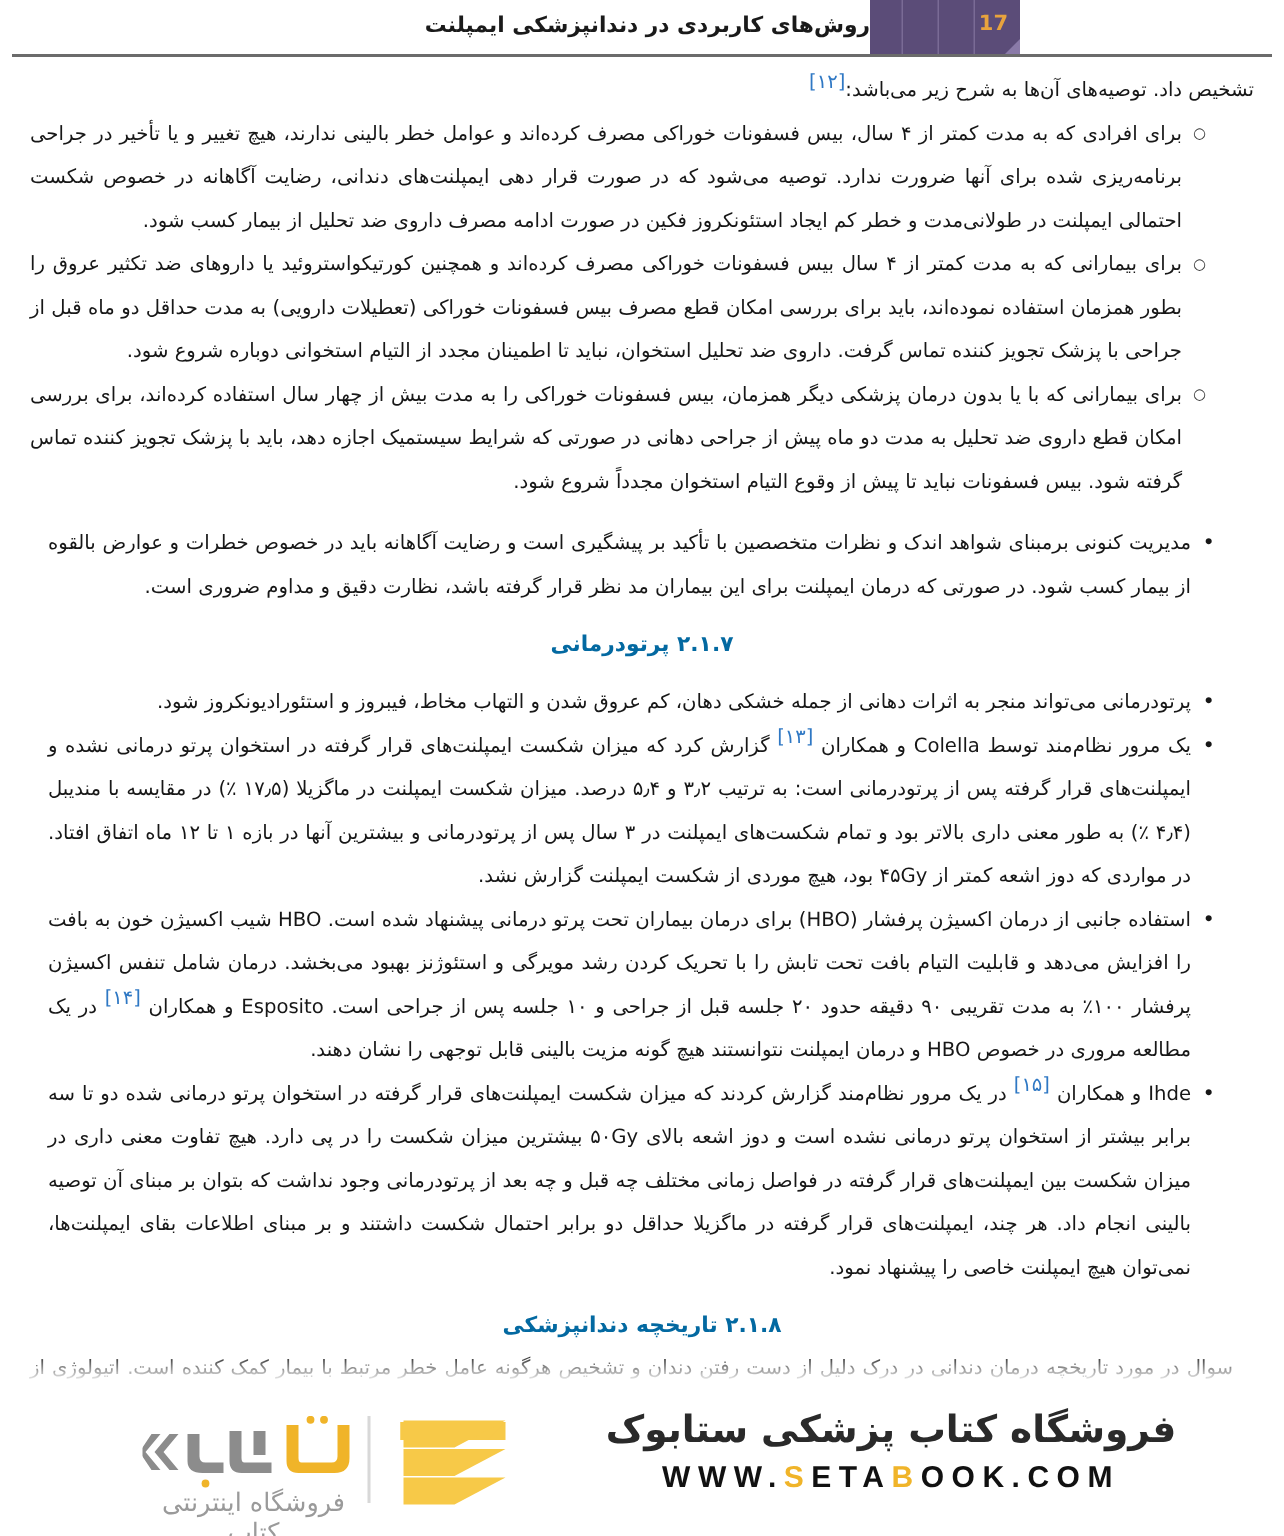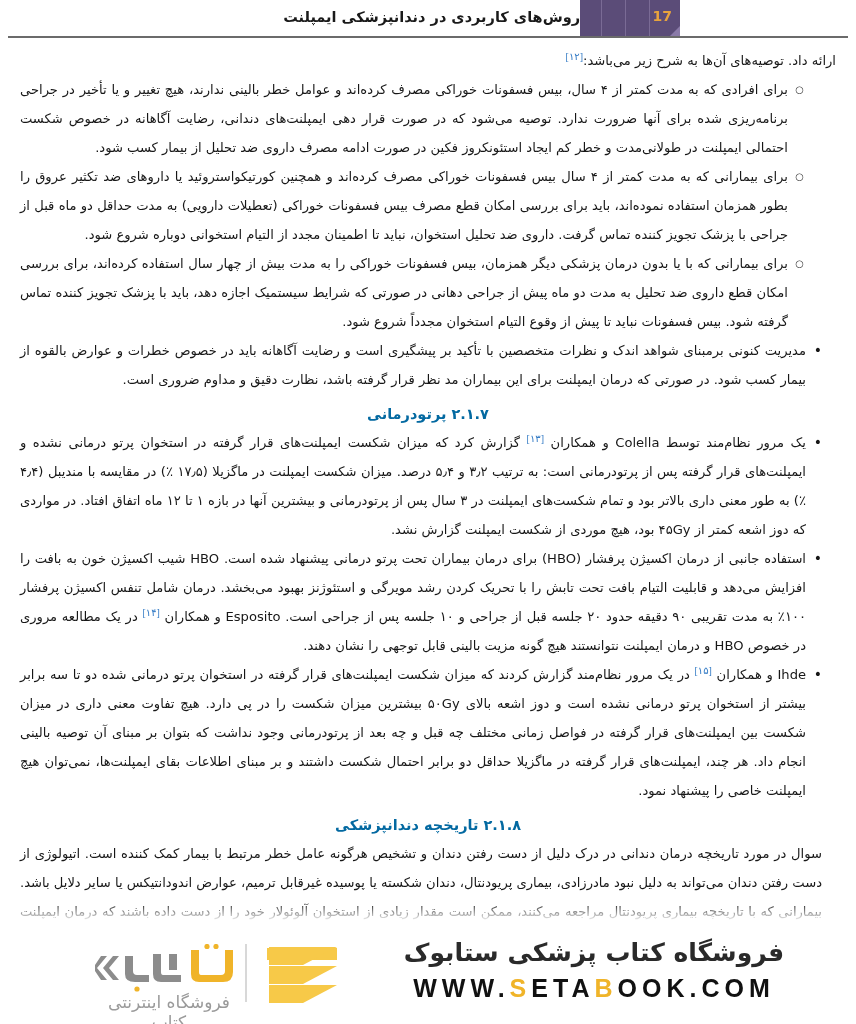--- a/index.html
+++ b/index.html
@@ -122,21 +122,21 @@
     position: absolute;
     right: 0;
     top: 0;
     font-size: 10px;
     line-height: 29px;
     color: #3a3a3a;
   }
 
   ul.list-bullet {
     list-style: none;
-    margin: 0;
+    margin: 12px;
     padding: 0 14px 0 0;
   }
   ul.list-bullet > li.bullet {
     position: relative;
     padding-right: 16px;
   }
   ul.list-bullet > li.bullet::before {
     content: "\2022";
     position: absolute;
     right: 0;
@@ -150,24 +150,23 @@
     margin: 8px 0 2px 0;
     font-size: 14.5px;
     font-weight: bold;
     color: #0369a1;
     text-align: center;
     line-height: 24px;
   }
 
   sup.ref {
     color: #2f78c4;
-    font-size: 10px;
+    font-size: 13px;
     vertical-align: super;
     line-height: 0;
-    font-family: Liberation Serif, serif;
   }
 
   .lat { direction: ltr; unicode-bidi: isolate; display: inline-block; }
 
   
   .footer {
     position: absolute;
     left: 0;
     bottom: 0;
     width: 832px;
@@ -190,21 +189,21 @@
     width: 420px;
   }
   .footer-fa {
     font-size: 25px;
     font-weight: bold;
     color: #2a2a2a;
     line-height: 34px;
     letter-spacing: 0;
   }
   .footer-url {
-    font-size: 25px;
+    font-size: 20px;
     font-weight: bold;
     color: #111;
     letter-spacing: 5px;
     direction: ltr;
     margin-top: 4px;
     font-family: "Liberation Sans", sans-serif;
   }
   .footer-url .gold { color: #f0b429; }
 
   .logo-wrap {
@@ -257,35 +256,36 @@
     <div class="seg s2"></div>
     <div class="seg s3"></div>
     <div class="corner"></div>
     <div class="page-number" style="color: rgb(232, 163, 61);">17</div>
   </div>
   <div class="header-rule"></div>
 </div>
 
 <div class="content">
 
-  <p class="para first-line"><span>ارائه داد. توصیه‌های آن‌ها به شرح زیر می‌باشد:</span><sup class="ref">[۱۲]</sup></p>
+  <p class="para first-line"><span>تشخیص داد. توصیه‌های آن‌ها به شرح زیر می‌باشد:</span><sup class="ref">[۱۲]</sup></p>
 
   <ul class="list-dash">
     <li class="sub">برای افرادی که به مدت کمتر از ۴ سال، بیس فسفونات خوراکی مصرف کرده‌اند و عوامل خطر بالینی ندارند، هیچ تغییر و یا تأخیر در جراحی برنامه‌ریزی شده برای آنها ضرورت ندارد. توصیه می‌شود که در صورت قرار دهی ایمپلنت‌های دندانی، رضایت آگاهانه در خصوص شکست احتمالی ایمپلنت در طولانی‌مدت و خطر کم ایجاد استئونکروز فکین در صورت ادامه مصرف داروی ضد تحلیل از بیمار کسب شود.</li>
     <li class="sub">برای بیمارانی که به مدت کمتر از ۴ سال بیس فسفونات خوراکی مصرف کرده‌اند و همچنین کورتیکواستروئید یا داروهای ضد تکثیر عروق را بطور همزمان استفاده نموده‌اند، باید برای بررسی امکان قطع مصرف بیس فسفونات خوراکی (تعطیلات دارویی) به مدت حداقل دو ماه قبل از جراحی با پزشک تجویز کننده تماس گرفت. داروی ضد تحلیل استخوان، نباید تا اطمینان مجدد از التیام استخوانی دوباره شروع شود.</li>
     <li class="sub">برای بیمارانی که با یا بدون درمان پزشکی دیگر همزمان، بیس فسفونات خوراکی را به مدت بیش از چهار سال استفاده کرده‌اند، برای بررسی امکان قطع داروی ضد تحلیل به مدت دو ماه پیش از جراحی دهانی در صورتی که شرایط سیستمیک اجازه دهد، باید با پزشک تجویز کننده تماس گرفته شود. بیس فسفونات نباید تا پیش از وقوع التیام استخوان مجدداً شروع شود.</li>
   </ul>
 
   <ul class="list-bullet">
     <li class="bullet">مدیریت کنونی برمبنای شواهد اندک و نظرات متخصصین با تأکید بر پیشگیری است و رضایت آگاهانه باید در خصوص خطرات و عوارض بالقوه از بیمار کسب شود. در صورتی که درمان ایمپلنت برای این بیماران مد نظر قرار گرفته باشد، نظارت دقیق و مداوم ضروری است.</li>
   </ul>
 
   <h2 class="section-heading">۲.۱.۷ پرتودرمانی</h2>
 
   <ul class="list-bullet">
+    <li class="bullet"><span>پرتودرمانی می‌تواند منجر به اثرات دهانی از جمله خشکی دهان، کم عروق شدن و التهاب مخاط، فیبروز و استئورادیونکروز شود.</span></li>
     <li class="bullet"><span>یک مرور نظام‌مند توسط </span><span class="lat">Colella</span><span> و همکاران </span><sup class="ref">[۱۳]</sup><span> گزارش کرد که میزان شکست ایمپلنت‌های قرار گرفته در استخوان پرتو درمانی نشده و ایمپلنت‌های قرار گرفته پس از پرتودرمانی است: به ترتیب ۳٫۲ و ۵٫۴ درصد. میزان شکست ایمپلنت در ماگزیلا (۱۷٫۵ ٪) در مقایسه با مندیبل (۴٫۴ ٪) به طور معنی داری بالاتر بود و تمام شکست‌های ایمپلنت در ۳ سال پس از پرتودرمانی و بیشترین آنها در بازه ۱ تا ۱۲ ماه اتفاق افتاد. در مواردی که دوز اشعه کمتر از ۴۵Gy بود، هیچ موردی از شکست ایمپلنت گزارش نشد.</span></li>
     <li class="bullet"><span>استفاده جانبی از درمان اکسیژن پرفشار (</span><span class="lat">HBO</span><span>) برای درمان بیماران تحت پرتو درمانی پیشنهاد شده است. </span><span class="lat">HBO</span><span> شیب اکسیژن خون به بافت را افزایش می‌دهد و قابلیت التیام بافت تحت تابش را با تحریک کردن رشد مویرگی و استئوژنز بهبود می‌بخشد. درمان شامل تنفس اکسیژن پرفشار ۱۰۰٪ به مدت تقریبی ۹۰ دقیقه حدود ۲۰ جلسه قبل از جراحی و ۱۰ جلسه پس از جراحی است. </span><span class="lat">Esposito</span><span> و همکاران </span><sup class="ref">[۱۴]</sup><span> در یک مطالعه مروری در خصوص HBO و درمان ایمپلنت نتوانستند هیچ گونه مزیت بالینی قابل توجهی را نشان دهند.</span></li>
     <li class="bullet"><span class="lat">Ihde</span><span> و همکاران </span><sup class="ref">[۱۵]</sup><span> در یک مرور نظام‌مند گزارش کردند که میزان شکست ایمپلنت‌های قرار گرفته در استخوان پرتو درمانی شده دو تا سه برابر بیشتر از استخوان پرتو درمانی نشده است و دوز اشعه بالای ۵۰Gy بیشترین میزان شکست را در پی دارد. هیچ تفاوت معنی داری در میزان شکست بین ایمپلنت‌های قرار گرفته در فواصل زمانی مختلف چه قبل و چه بعد از پرتودرمانی وجود نداشت که بتوان بر مبنای آن توصیه بالینی انجام داد. هر چند، ایمپلنت‌های قرار گرفته در ماگزیلا حداقل دو برابر احتمال شکست داشتند و بر مبنای اطلاعات بقای ایمپلنت‌ها، نمی‌توان هیچ ایمپلنت خاصی را پیشنهاد نمود.</span></li>
   </ul>
 
   <h2 class="section-heading">۲.۱.۸ تاریخچه دندانپزشکی</h2>
 
   <p class="para" style="padding:0 14px 0 0;">سوال در مورد تاریخچه درمان دندانی در درک دلیل از دست رفتن دندان و تشخیص هرگونه عامل خطر مرتبط با بیمار کمک کننده است. اتیولوژی از دست رفتن دندان می‌تواند به دلیل نبود مادرزادی، بیماری پریودنتال، دندان شکسته یا پوسیده غیرقابل ترمیم، عوارض اندودانتیکس یا سایر دلایل باشد. بیمارانی که با تاریخچه بیماری پریودنتال مراجعه می‌کنند، ممکن است مقدار زیادی از استخوان آلوئولار خود را از دست داده باشند که درمان ایمپلنت را با نیاز به آگمنتاسیون استخوان پیچیده‌تر می‌کند، ضمن اینکه از نظر ایجاد پری ایمپلنتایتیس</p>
 </div>
 

